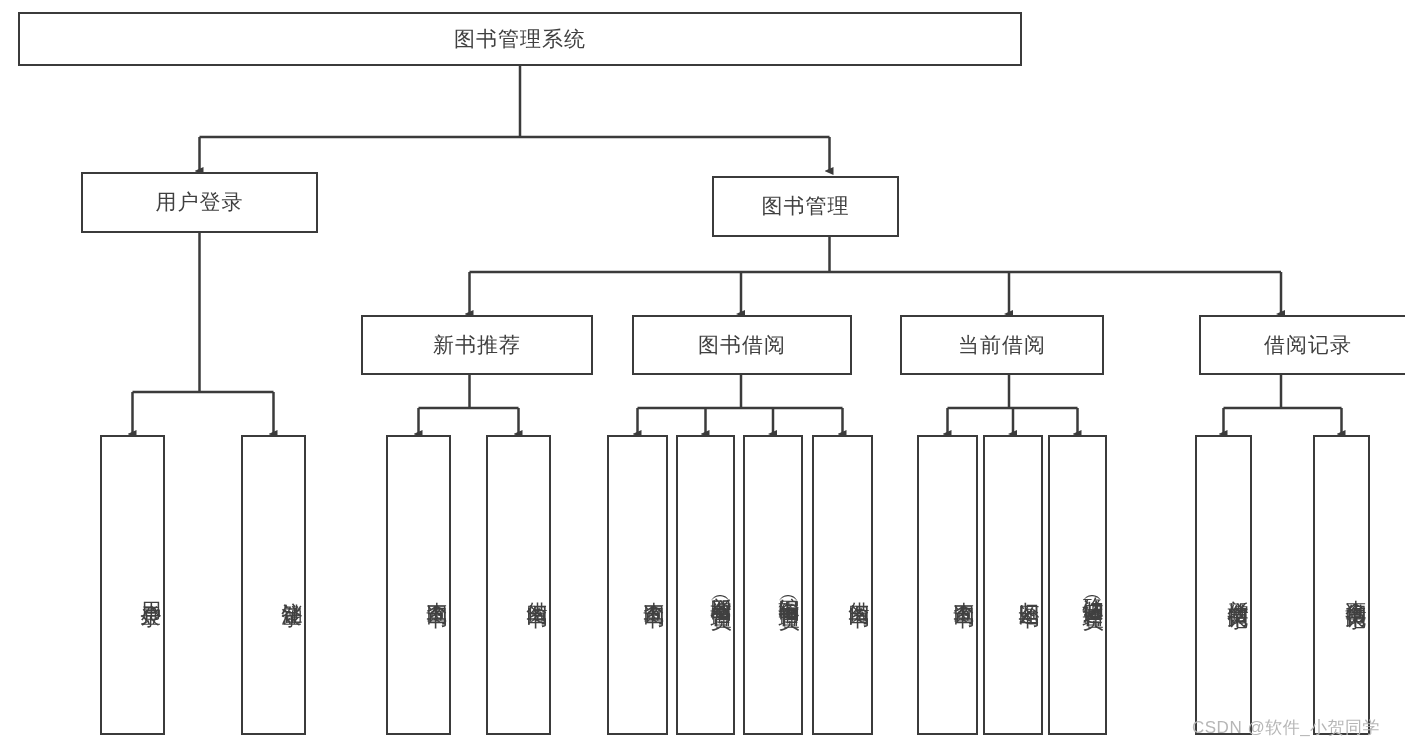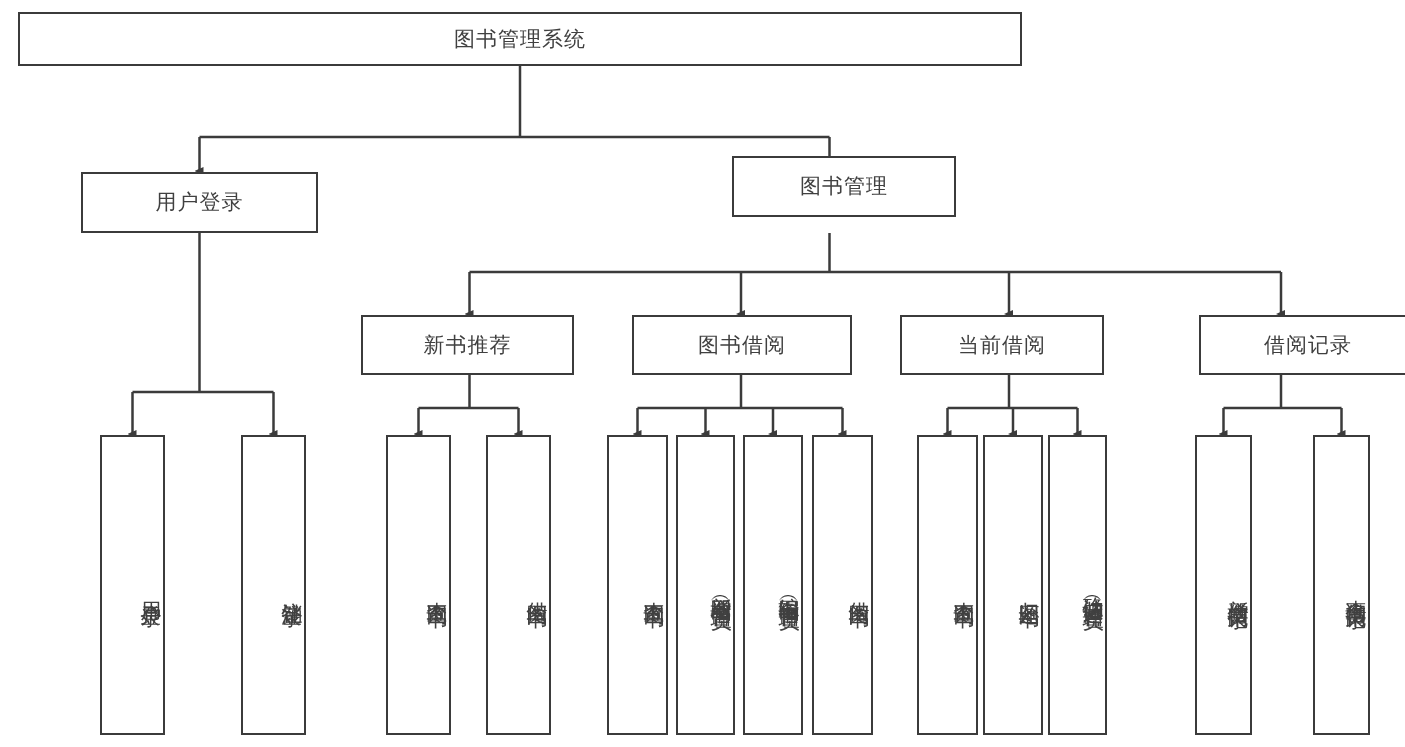--- a/index.html
+++ b/index.html
@@ -109,24 +109,24 @@
         <line x1="1341.5" y1="408" x2="1341.5" y2="434" stroke="#3b3b3b" stroke-width="2.5" marker-end="url(#arrowhead)"></line>
       </g>
   </svg>
   <div id="node-layer">
       <div class="node horizontal" style="left: 18px; top: 12px; width: 1004px; height: 54px;">
         <span class="label">图书管理系统</span>
       </div>
       <div class="node horizontal" style="left: 81px; top: 172px; width: 237px; height: 61px;">
         <span class="label">用户登录</span>
       </div>
-      <div class="node horizontal" style="left: 712px; top: 156px; width: 224px; height: 61px; margin-left: 20px;">
+      <div class="node horizontal" style="left: 712px; top: 176px; width: 187px; height: 61px;">
         <span class="label">图书管理</span>
       </div>
-      <div class="node horizontal" style="left: 361px; top: 315px; width: 213px; height: 60px;">
+      <div class="node horizontal" style="left: 361px; top: 315px; width: 232px; height: 60px;">
         <span class="label">新书推荐</span>
       </div>
       <div class="node horizontal" style="left: 632px; top: 315px; width: 220px; height: 60px;">
         <span class="label">图书借阅</span>
       </div>
       <div class="node horizontal" style="left: 900px; top: 315px; width: 204px; height: 60px;">
         <span class="label">当前借阅</span>
       </div>
       <div class="node horizontal" style="left: 1172px; top: 315px; width: 218px; height: 60px; margin-left: 27px;">
         <span class="label">借阅记录</span>
@@ -164,13 +164,14 @@
       <div class="node vertical" style="left: 1048px; top: 435px; width: 59px; height: 300px;">
         <span class="label">确认归还（管理员）</span>
       </div>
       <div class="node vertical" style="left: 1195px; top: 435px; width: 57px; height: 300px;">
         <span class="label">新增借阅记录</span>
       </div>
       <div class="node vertical" style="left: 1313px; top: 435px; width: 57px; height: 300px;">
         <span class="label">查询借阅记录</span>
       </div>
     </div>
+  <div class="watermark" style="left: 1192px; top: 716px;">CSDN @软件_小贺同学</div>
 </div>
 
 </body></html>

